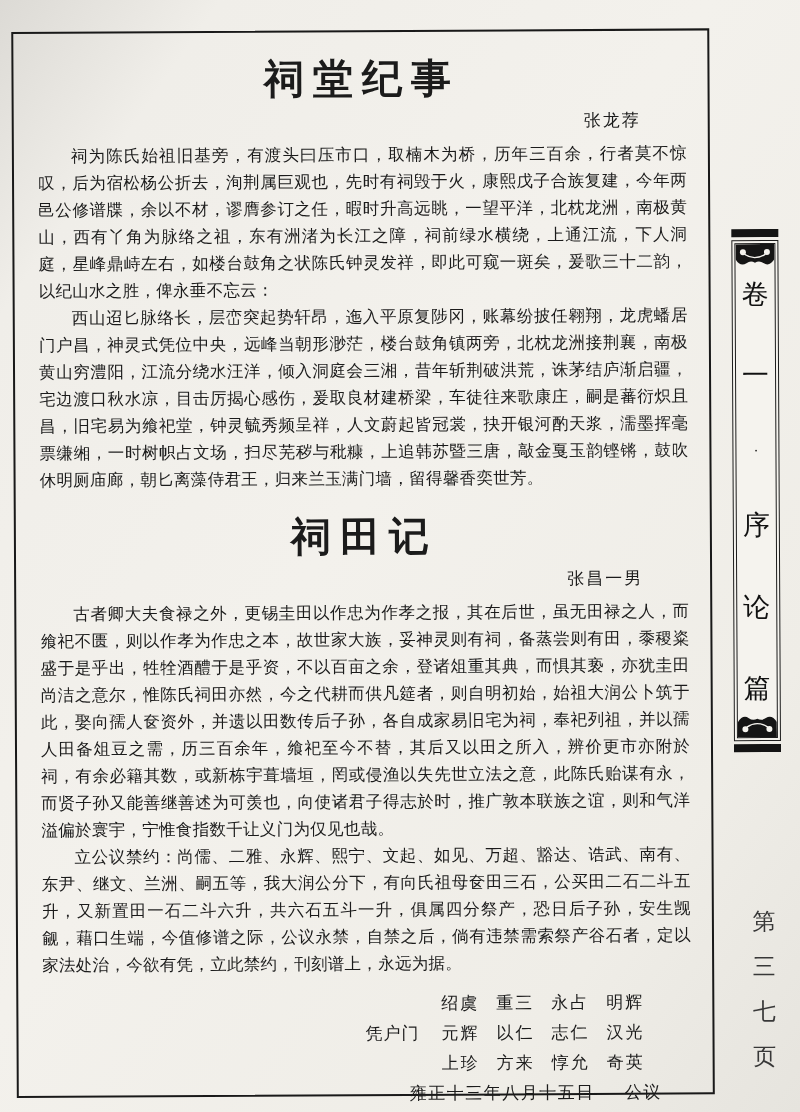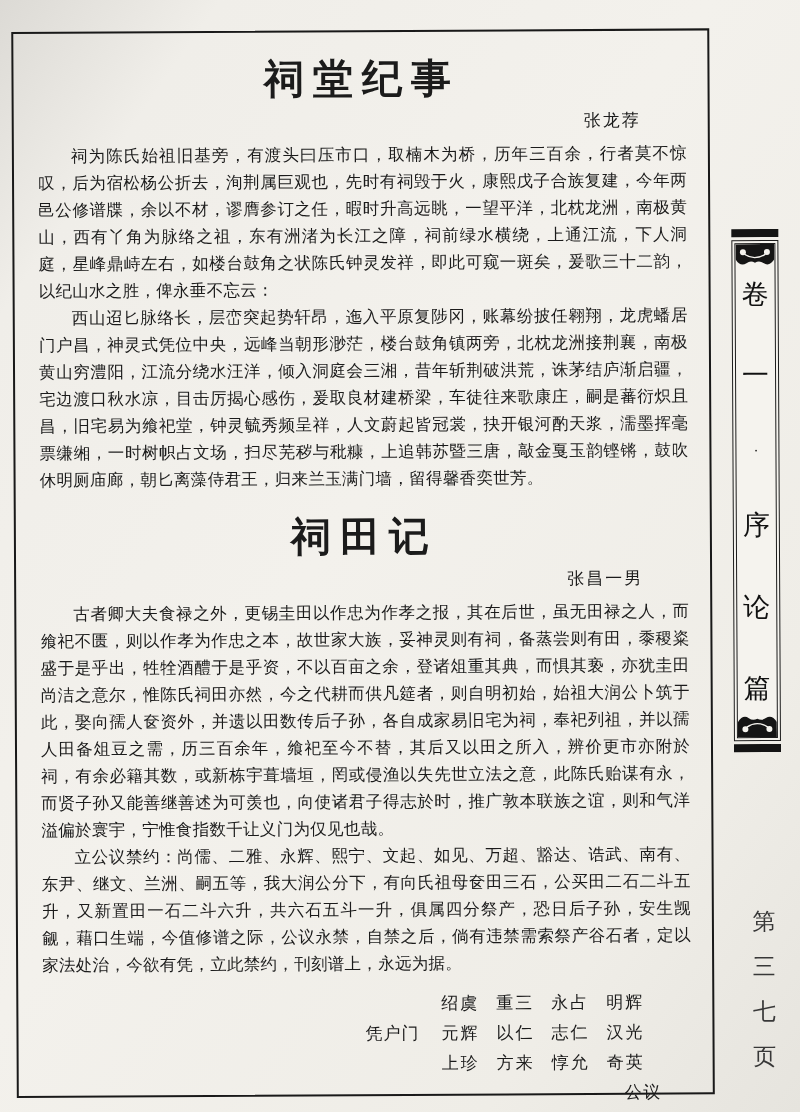--- a/index.html
+++ b/index.html
@@ -99,20 +99,21 @@
         </div>
         <div class="sig-row">
           <span class="sig-label"></span>
           <span class="sig-cell">上珍</span>
           <span class="sig-cell">方来</span>
           <span class="sig-cell">惇允</span>
           <span class="sig-cell">奇英</span>
         </div>
       </div>
       <div class="date-row">
+        <span>雍正十三年八月十五日</span>
         <span>公议</span>
       </div>
 
     </div>
   </div>
 
   <div class="side-tab">
     <div class="tab-bar top"></div>
     <div class="tab-box">
       <div class="tab-inner">

